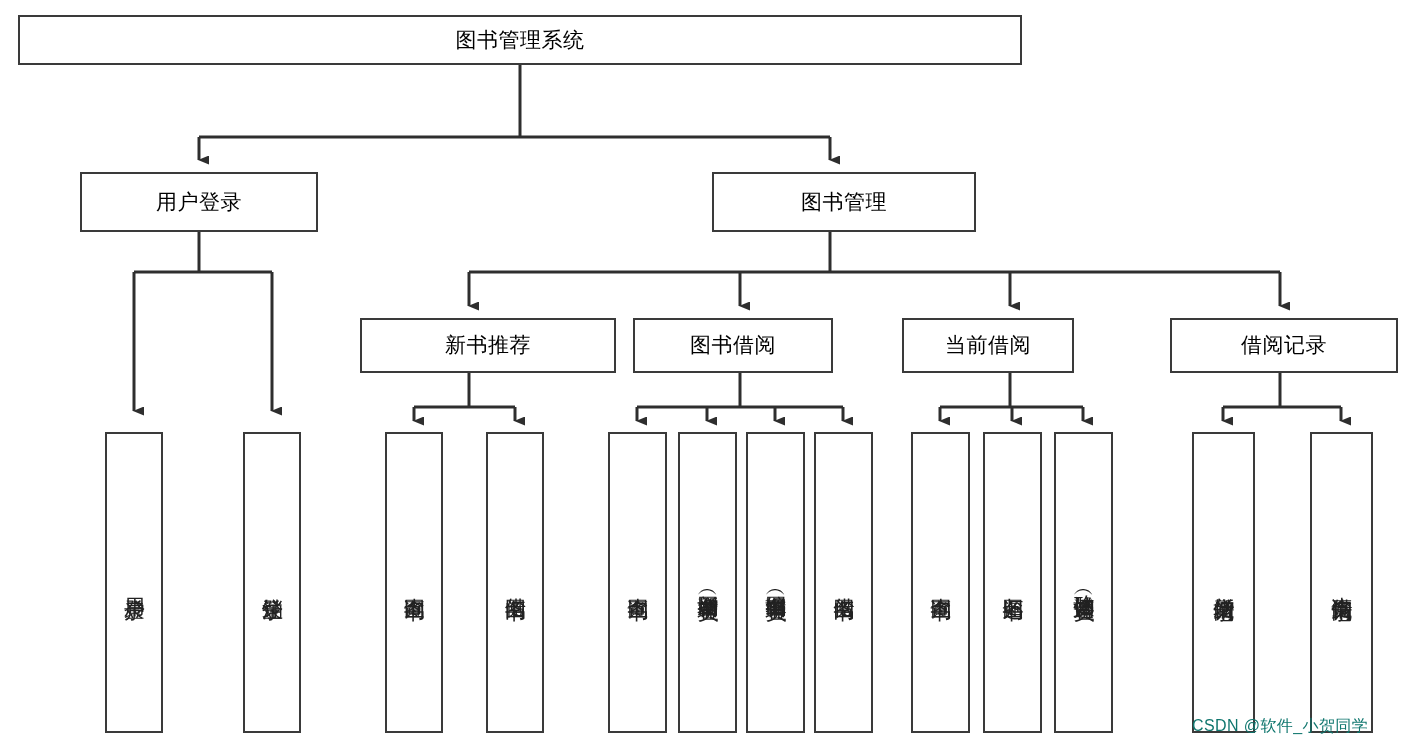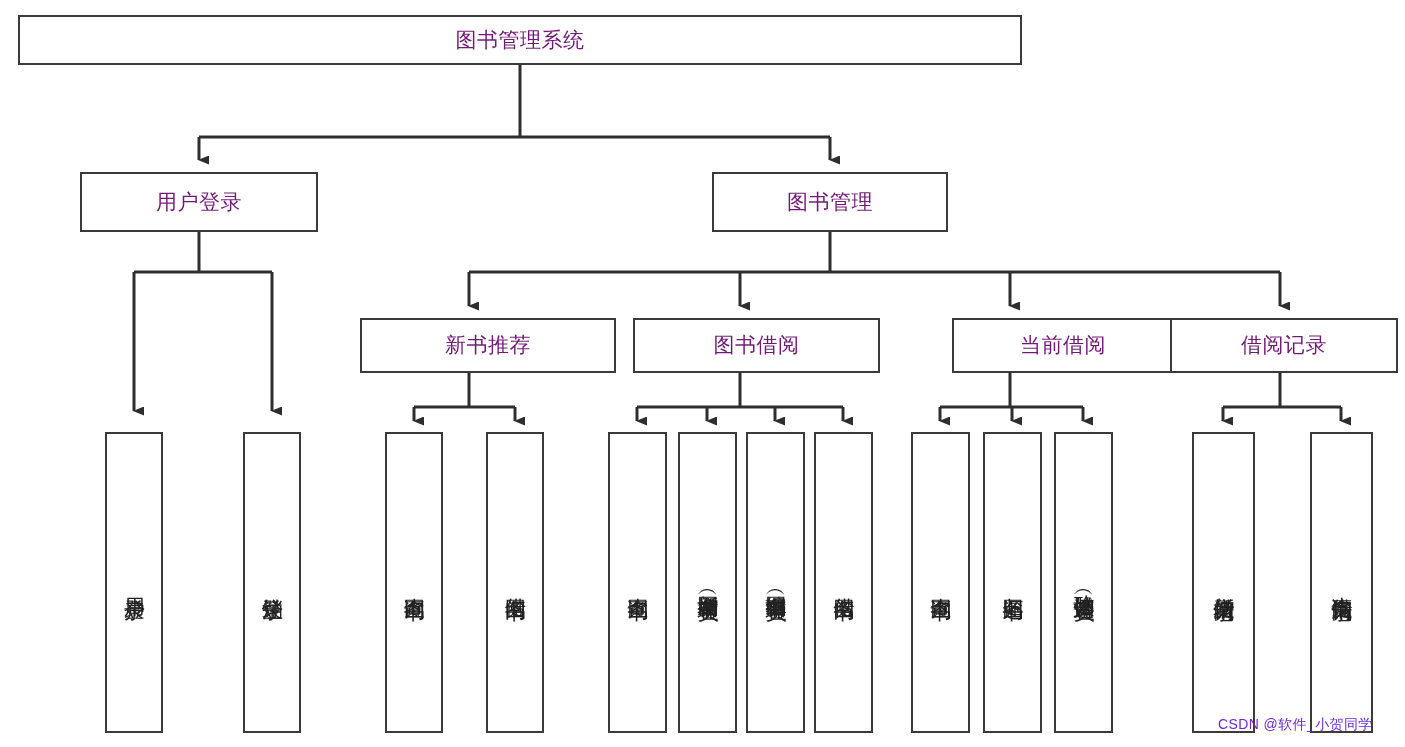--- a/index.html
+++ b/index.html
@@ -25,21 +25,21 @@
     box-sizing: border-box;
     background: #ffffff;
     border: 2.5px solid #3a3a3a;
     display: flex;
     align-items: center;
     justify-content: center;
     overflow: hidden;
   }
   .node-label-h {
     font-size: 21px;
-    color: #701a75;
+    color: #000000;
     line-height: 1.15;
     letter-spacing: 0.5px;
     white-space: nowrap;
     text-align: left;
   }
   .node-label-v {
     font-size: 21px;
     color: #222222;
     line-height: 1.18;
     letter-spacing: 1px;
@@ -52,25 +52,24 @@
     position: absolute;
     left: 0; top: 0;
     width: 1405px;
     height: 747px;
     pointer-events: none;
   }
   .watermark {
     position: absolute;
     left: 1192px;
     top: 716px;
-    font-size: 14px;
-    color: #6d28d9;
+    font-size: 16px;
+    color: #0f766e;
     white-space: nowrap;
     letter-spacing: 0.4px;
-    padding-left: 26px;
   }
 </style>
 </head>
 <body>
 
 <div id="diagram-root">
 
   <svg class="connector-layer" width="1405" height="747" viewBox="0 0 1405 747" xmlns="http://www.w3.org/2000/svg">
     <defs>
       <marker id="arrowhead" markerWidth="9" markerHeight="11" refX="4.5" refY="10" orient="auto" markerUnits="userSpaceOnUse">
@@ -121,31 +120,31 @@
     </g>
   </svg>
 
   <div class="node-box" style="left:18px; top:15px; width:1004px; height:50px;">
     <span class="node-label-h">图书管理系统</span>
   </div>
 
   <div class="node-box" style="left:80px; top:172px; width:238px; height:60px;">
     <span class="node-label-h">用户登录</span>
   </div>
-  <div class="node-box" style="left:712px; top:172px; width:236px; height:60px;">
+  <div class="node-box" style="left:712px; top:172px; width:264px; height:60px;">
     <span class="node-label-h">图书管理</span>
   </div>
 
   <div class="node-box" style="left:360px; top:318px; width:256px; height:55px;">
     <span class="node-label-h">新书推荐</span>
   </div>
-  <div class="node-box" style="left:633px; top:318px; width:247px; height:55px;">
+  <div class="node-box" style="left:633px; top:318px; width:200px; height:55px;">
     <span class="node-label-h">图书借阅</span>
   </div>
-  <div class="node-box" style="left:952px; top:318px; width:222px; height:55px;">
+  <div class="node-box" style="left:902px; top:318px; width:172px; height:55px;">
     <span class="node-label-h">当前借阅</span>
   </div>
   <div class="node-box" style="left:1170px; top:318px; width:228px; height:55px;">
     <span class="node-label-h">借阅记录</span>
   </div>
 
   <div class="node-box" style="left:105px; top:432px; width:58px; height:301px;">
     <span class="node-label-v">用户登录</span>
   </div>
   <div class="node-box" style="left:243px; top:432px; width:58px; height:301px;">

